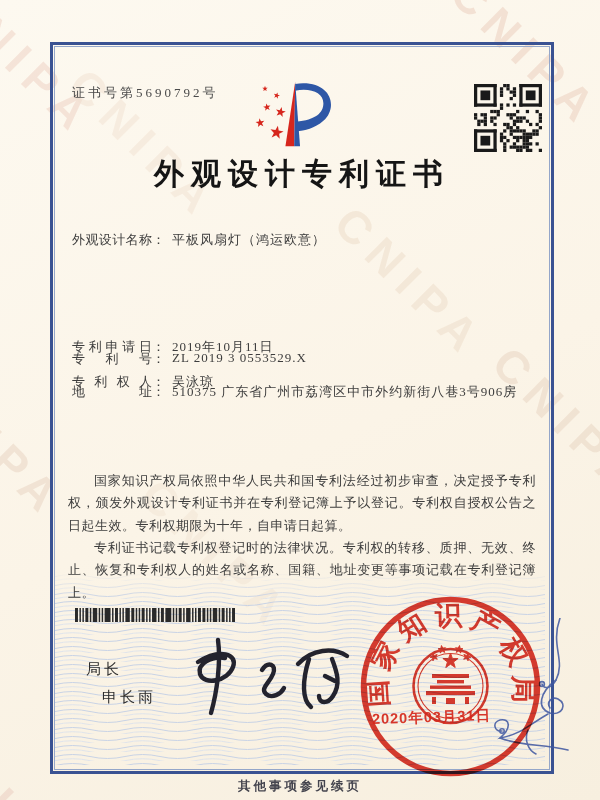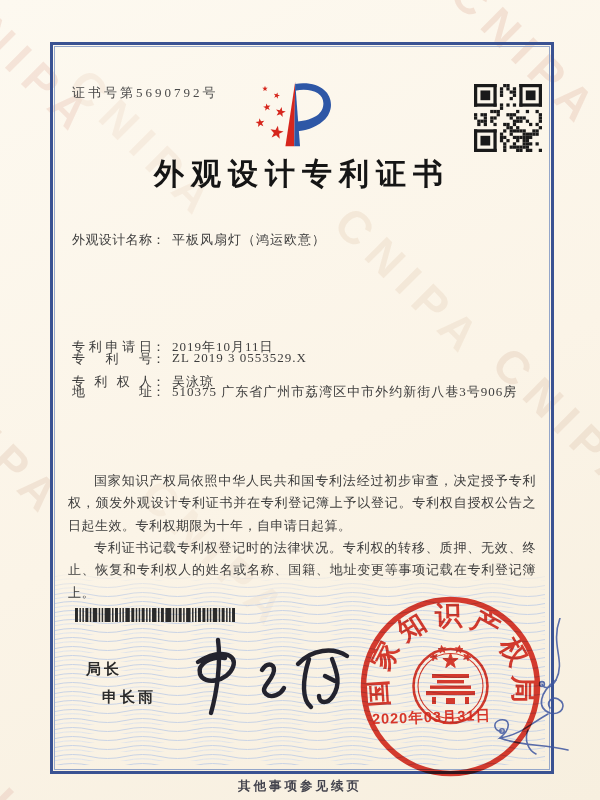--- a/index.html
+++ b/index.html
@@ -24,21 +24,21 @@
   .cert-no{left:72px;top:84px;font-size:13px;letter-spacing:3px;color:#4a4a4a;}
   .title{left:50px;top:154px;width:504px;text-align:center;font-size:30px;font-weight:700;letter-spacing:7px;color:#151515;}
   .field-row{left:72px;width:470px;font-size:13px;color:#3d3d3d;}
   .flabel{display:inline-block;width:80px;text-align:justify;text-align-last:justify;vertical-align:top;}
   .colon{display:inline-block;vertical-align:top;}
   .fvalue{display:inline-block;margin-left:7px;letter-spacing:1px;vertical-align:top;max-width:372px;}
   .fgroup2{position:absolute;left:233px;top:0;white-space:nowrap;}
   .fgroup2 .flabel{width:66px;}
   .paras{left:68px;top:470px;width:468px;font-size:13px;line-height:1.72;text-align:justify;color:#3c3c3c;letter-spacing:.5px;}
   .paras p{margin:0;text-indent:2em;}
-  .signer{left:86px;font-size:15px;color:#2c2c2c;font-family:"Liberation Sans","DejaVu Sans",sans-serif;font-weight:700;letter-spacing:3px;}
+  .signer{left:86px;font-size:15px;color:#2c2c2c;font-family:"Liberation Sans","DejaVu Sans",sans-serif;font-weight:400;letter-spacing:3px;}
   .page-info{left:50px;top:747px;width:498px;text-align:center;font-size:12.5px;letter-spacing:3px;color:#3f3f3f;z-index:4;}
   .cont-note{left:0;top:778px;width:600px;text-align:center;font-size:12.5px;letter-spacing:3px;color:#44444e;font-weight:700;}
   .seal-date{
     left:372px;top:708px;font-size:14.5px;font-weight:700;color:#d5281c;
     letter-spacing:1px;transform:rotate(-2deg);z-index:6;opacity:.92;
     font-family:"Liberation Sans","DejaVu Sans",sans-serif;
   }
   .waves{
     -webkit-mask-image:linear-gradient(to bottom,transparent 0,#000 14%);
     mask-image:linear-gradient(to bottom,transparent 0,#000 14%);

